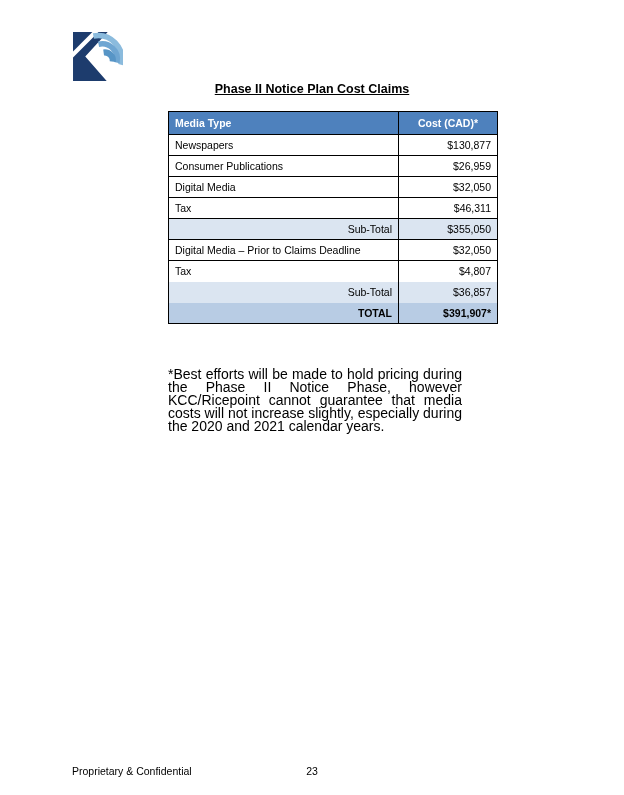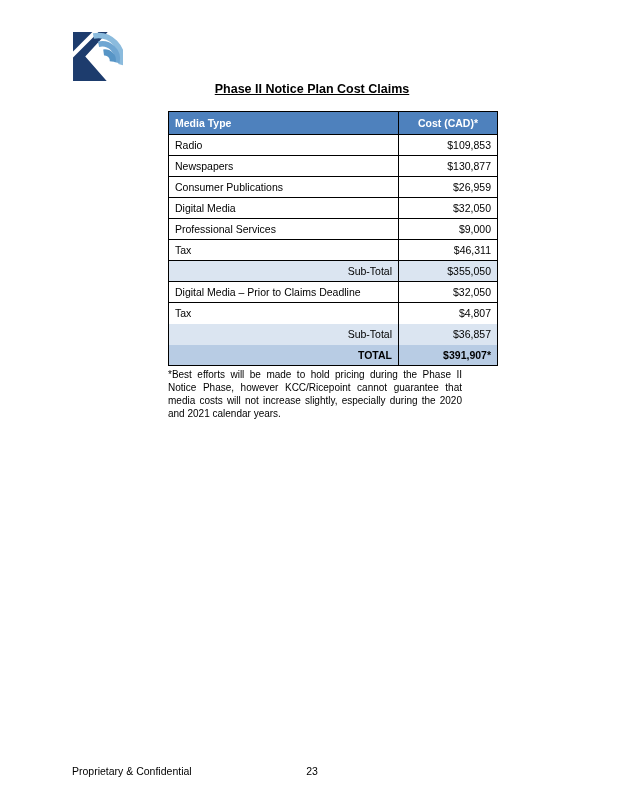--- a/index.html
+++ b/index.html
@@ -63,21 +63,21 @@
       background: var(--total-bg);
       font-weight: bold;
       text-align: right;
     }
     table.cost tr.total td.label { text-align: right; }
     table.cost tr.no-top td { border-top: none; }
 
     .footnote {
       position: absolute; left: 168px; top: 368px;
       width: 294px;
-      font-size: 10px;
+      font-size: 14px;
       line-height: 13px;
       text-align: justify;
     }
 
     .footer {
       position: absolute; top: 765px; left: 0; width: 624px;
       font-size: 10.5px;
     }
     .footer .left { position: absolute; left: 72px; }
     .footer .page-num { position: absolute; left: 50%; transform: translateX(-50%); }
@@ -99,38 +99,30 @@
 
   <table class="cost">
     <thead>
       <tr>
         <th class="label">Media Type</th>
         <th class="value">Cost (CAD)*</th>
       </tr>
     </thead>
     <tbody>
         <tr class="item">
-          <td class="label">Radio</td>
-          <td class="value">$109,853</td>
-        </tr>
-        <tr class="item">
           <td class="label">Newspapers</td>
           <td class="value">$130,877</td>
         </tr>
         <tr class="item">
           <td class="label">Consumer Publications</td>
           <td class="value">$26,959</td>
         </tr>
         <tr class="item">
           <td class="label">Digital Media</td>
           <td class="value">$32,050</td>
-        </tr>
-        <tr class="item">
-          <td class="label">Professional Services</td>
-          <td class="value">$9,000</td>
         </tr>
         <tr class="item">
           <td class="label">Tax</td>
           <td class="value">$46,311</td>
         </tr>
         <tr class="subtotal">
           <td class="label">Sub-Total</td>
           <td class="value">$355,050</td>
         </tr>
         <tr class="item">

